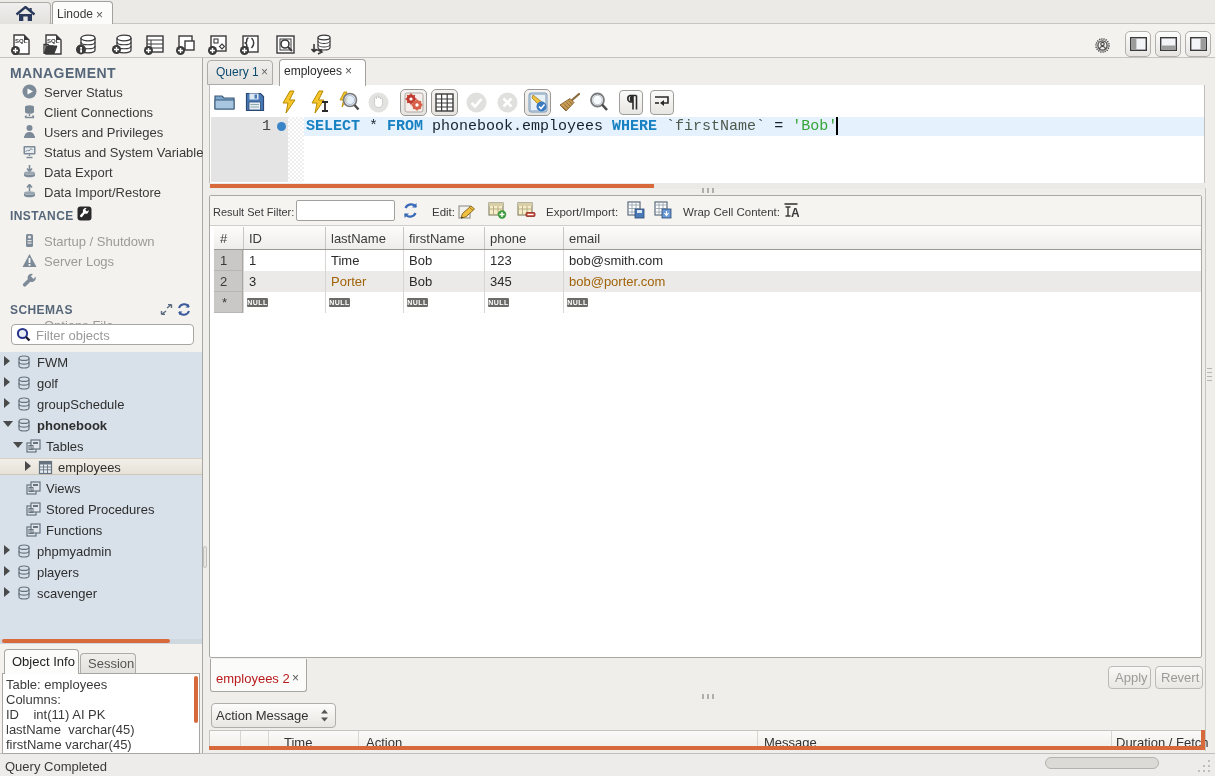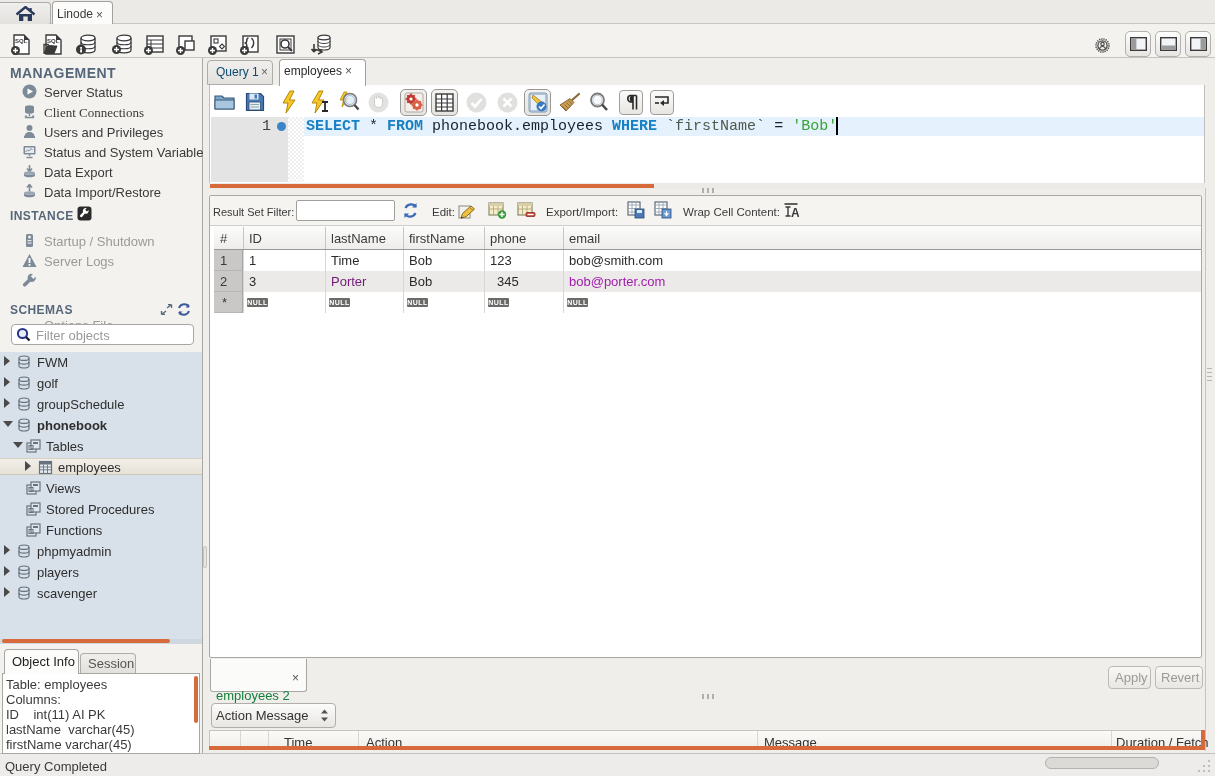--- a/index.html
+++ b/index.html
@@ -127,21 +127,21 @@
     <svg class="icon" style="left:22px;top:84px" width="15" height="15" viewBox="0 0 15 15">
       <circle cx="7.5" cy="7.5" r="7" fill="#7d8b99"></circle>
       <path d="M5.5 4.5 L11 7.5 L5.5 10.5 Z" fill="#fff"></path>
     </svg>
     <div class="abs" style="left:44px;top:85px;font-size:13px;color:#3a3a3a;width:159px;overflow:hidden;white-space:nowrap;">Server Status</div>
     <svg class="icon" style="left:22px;top:104px" width="15" height="15" viewBox="0 0 15 15">
       <ellipse cx="7.5" cy="3" rx="4.5" ry="1.8" fill="#7d8b99"></ellipse>
       <path d="M3 3 v5 c0 1 2 1.8 4.5 1.8 S12 9 12 8 V3" fill="#7d8b99"></path>
       <path d="M7.5 10 v2 M3 13.5 h9 M4.5 11.5 l-1.5 2 M10.5 11.5 l1.5 2" stroke="#7d8b99" stroke-width="1.4"></path>
     </svg>
-    <div class="abs" style="left:44px;top:105px;font-size:13px;color:#3a3a3a;width:159px;overflow:hidden;white-space:nowrap;font-family:Liberation Serif, serif;">Client Connections</div>
+    <div class="abs" style="left:44px;top:105px;font-size:13px;color:#3a3a3a;width:159px;overflow:hidden;white-space:nowrap;">Client Connections</div>
     <svg class="icon" style="left:22px;top:124px" width="15" height="15" viewBox="0 0 15 15">
       <circle cx="7.5" cy="4" r="3" fill="#7d8b99"></circle>
       <path d="M2.5 13 c0-3.3 2.2-5 5-5 s5 1.7 5 5 z" fill="#7d8b99"></path>
       <rect x="2" y="12.2" width="11" height="1.8" fill="#7d8b99"></rect>
     </svg>
     <div class="abs" style="left:44px;top:125px;font-size:13px;color:#3a3a3a;width:159px;overflow:hidden;white-space:nowrap;">Users and Privileges</div>
     <svg class="icon" style="left:22px;top:144px" width="15" height="15" viewBox="0 0 15 15">
       <rect x="1.5" y="2" width="12" height="8.5" rx="1" fill="#7d8b99"></rect>
       <rect x="3" y="3.5" width="9" height="5.5" fill="#e8ecf0"></rect>
       <path d="M3.5 8 l2-2 1.5 1 2-2.5 1.5 1.5" stroke="#7d8b99" stroke-width="1" fill="none"></path>
@@ -505,47 +505,47 @@
     <div class="abs" style="left:403px;top:250px;width:1px;height:21px;background:#d8d6d2;"></div>
     <div class="abs" style="left:490px;top:253px;font-size:13px;color:#2a2a2a;">123</div>
     <div class="abs" style="left:484px;top:250px;width:1px;height:21px;background:#d8d6d2;"></div>
     <div class="abs" style="left:569px;top:253px;font-size:13px;color:#2a2a2a;">bob@smith.com</div>
     <div class="abs" style="left:563px;top:250px;width:1px;height:21px;background:#d8d6d2;"></div>
     <div class="abs" style="left:243px;top:271px;width:958px;height:21px;background:#ebeae8;"></div>
     <div class="abs" style="left:214px;top:271px;width:29px;height:21px;background:#c9c8c6;border-right:1px solid #a8a6a2;border-bottom:1px solid #b8b6b2;"></div>
     <div class="abs" style="left:220px;top:274px;font-size:13px;color:#3a3a3a;">2</div>
     <div class="abs" style="left:249px;top:274px;font-size:13px;color:#2a2a2a;">3</div>
     <div class="abs" style="left:243px;top:271px;width:1px;height:21px;background:#d8d6d2;"></div>
-    <div class="abs" style="left:331px;top:274px;font-size:13px;color:#701a75;">Porter</div>
+    <div class="abs" style="left:331px;top:274px;font-size:13px;color:#a16207;">Porter</div>
     <div class="abs" style="left:325px;top:271px;width:1px;height:21px;background:#d8d6d2;"></div>
     <div class="abs" style="left:409px;top:274px;font-size:13px;color:#2a2a2a;">Bob</div>
     <div class="abs" style="left:403px;top:271px;width:1px;height:21px;background:#d8d6d2;"></div>
-    <div class="abs" style="left:490px;top:274px;font-size:13px;color:#2a2a2a;margin-left:7px;">345</div>
+    <div class="abs" style="left:490px;top:274px;font-size:13px;color:#2a2a2a;">345</div>
     <div class="abs" style="left:484px;top:271px;width:1px;height:21px;background:#d8d6d2;"></div>
-    <div class="abs" style="left:569px;top:274px;font-size:13px;color:#a21caf;">bob@porter.com</div>
+    <div class="abs" style="left:569px;top:274px;font-size:13px;color:#a16207;">bob@porter.com</div>
     <div class="abs" style="left:563px;top:271px;width:1px;height:21px;background:#d8d6d2;"></div>
     <div class="abs" style="left:243px;top:292px;width:958px;height:21px;background:#fff;"></div>
     <div class="abs" style="left:214px;top:292px;width:29px;height:21px;background:#c9c8c6;border-right:1px solid #a8a6a2;border-bottom:1px solid #b8b6b2;"></div>
     <div class="abs" style="left:222px;top:295px;font-size:13px;color:#3a3a3a;">*</div>
     <div class="abs" style="left:247px;top:298px;width:21px;height:9px;background:#6a6a68;border-radius:1px;color:#fff;font-size:7px;font-weight:bold;text-align:center;line-height:9px;letter-spacing:0.5px;">NULL</div>
     <div class="abs" style="left:243px;top:292px;width:1px;height:21px;background:#d8d6d2;"></div>
     <div class="abs" style="left:329px;top:298px;width:21px;height:9px;background:#6a6a68;border-radius:1px;color:#fff;font-size:7px;font-weight:bold;text-align:center;line-height:9px;letter-spacing:0.5px;">NULL</div>
     <div class="abs" style="left:325px;top:292px;width:1px;height:21px;background:#d8d6d2;"></div>
     <div class="abs" style="left:407px;top:298px;width:21px;height:9px;background:#6a6a68;border-radius:1px;color:#fff;font-size:7px;font-weight:bold;text-align:center;line-height:9px;letter-spacing:0.5px;">NULL</div>
     <div class="abs" style="left:403px;top:292px;width:1px;height:21px;background:#d8d6d2;"></div>
     <div class="abs" style="left:488px;top:298px;width:21px;height:9px;background:#6a6a68;border-radius:1px;color:#fff;font-size:7px;font-weight:bold;text-align:center;line-height:9px;letter-spacing:0.5px;">NULL</div>
     <div class="abs" style="left:484px;top:292px;width:1px;height:21px;background:#d8d6d2;"></div>
     <div class="abs" style="left:567px;top:298px;width:21px;height:9px;background:#6a6a68;border-radius:1px;color:#fff;font-size:7px;font-weight:bold;text-align:center;line-height:9px;letter-spacing:0.5px;">NULL</div>
     <div class="abs" style="left:563px;top:292px;width:1px;height:21px;background:#d8d6d2;"></div>
   </div>
 
 <div class="abs" style="left:1207px;top:368px;width:5px;height:14px;background:repeating-linear-gradient(#b8b6b2 0 1px,transparent 1px 4px);"></div>
 
 <div class="abs" style="left:210px;top:659px;width:97px;height:33px;background:#fbfbfa;border:1px solid #a8a6a2;border-top:none;border-radius:0 0 3px 3px;"></div>
-<div class="abs" style="left:216px;top:671px;font-size:13px;color:#15803d;margin-top:17px;">employees 2</div>
+<div class="abs" style="left:216px;top:671px;font-size:13px;color:#b91c1c;">employees 2</div>
 <div class="abs" style="left:292px;top:671px;font-size:12px;color:#555;">×</div>
 
 
 <div class="abs" style="left:1108px;top:666px;width:43px;height:23px;background:linear-gradient(#f9f8f6,#e9e7e3);border:1px solid #bcbab6;border-radius:4px;"></div>
 <div class="abs" style="left:1115px;top:670px;font-size:13px;color:#9a9a98;">Apply</div>
 <div class="abs" style="left:1155px;top:666px;width:48px;height:23px;background:linear-gradient(#f9f8f6,#e9e7e3);border:1px solid #bcbab6;border-radius:4px;"></div>
 <div class="abs" style="left:1161px;top:670px;font-size:13px;color:#9a9a98;">Revert</div>
 <div class="abs" style="left:702px;top:694px;width:12px;height:5px;background:repeating-linear-gradient(90deg,#b0aeaa 0 2px,transparent 2px 5px);"></div>
 
 

